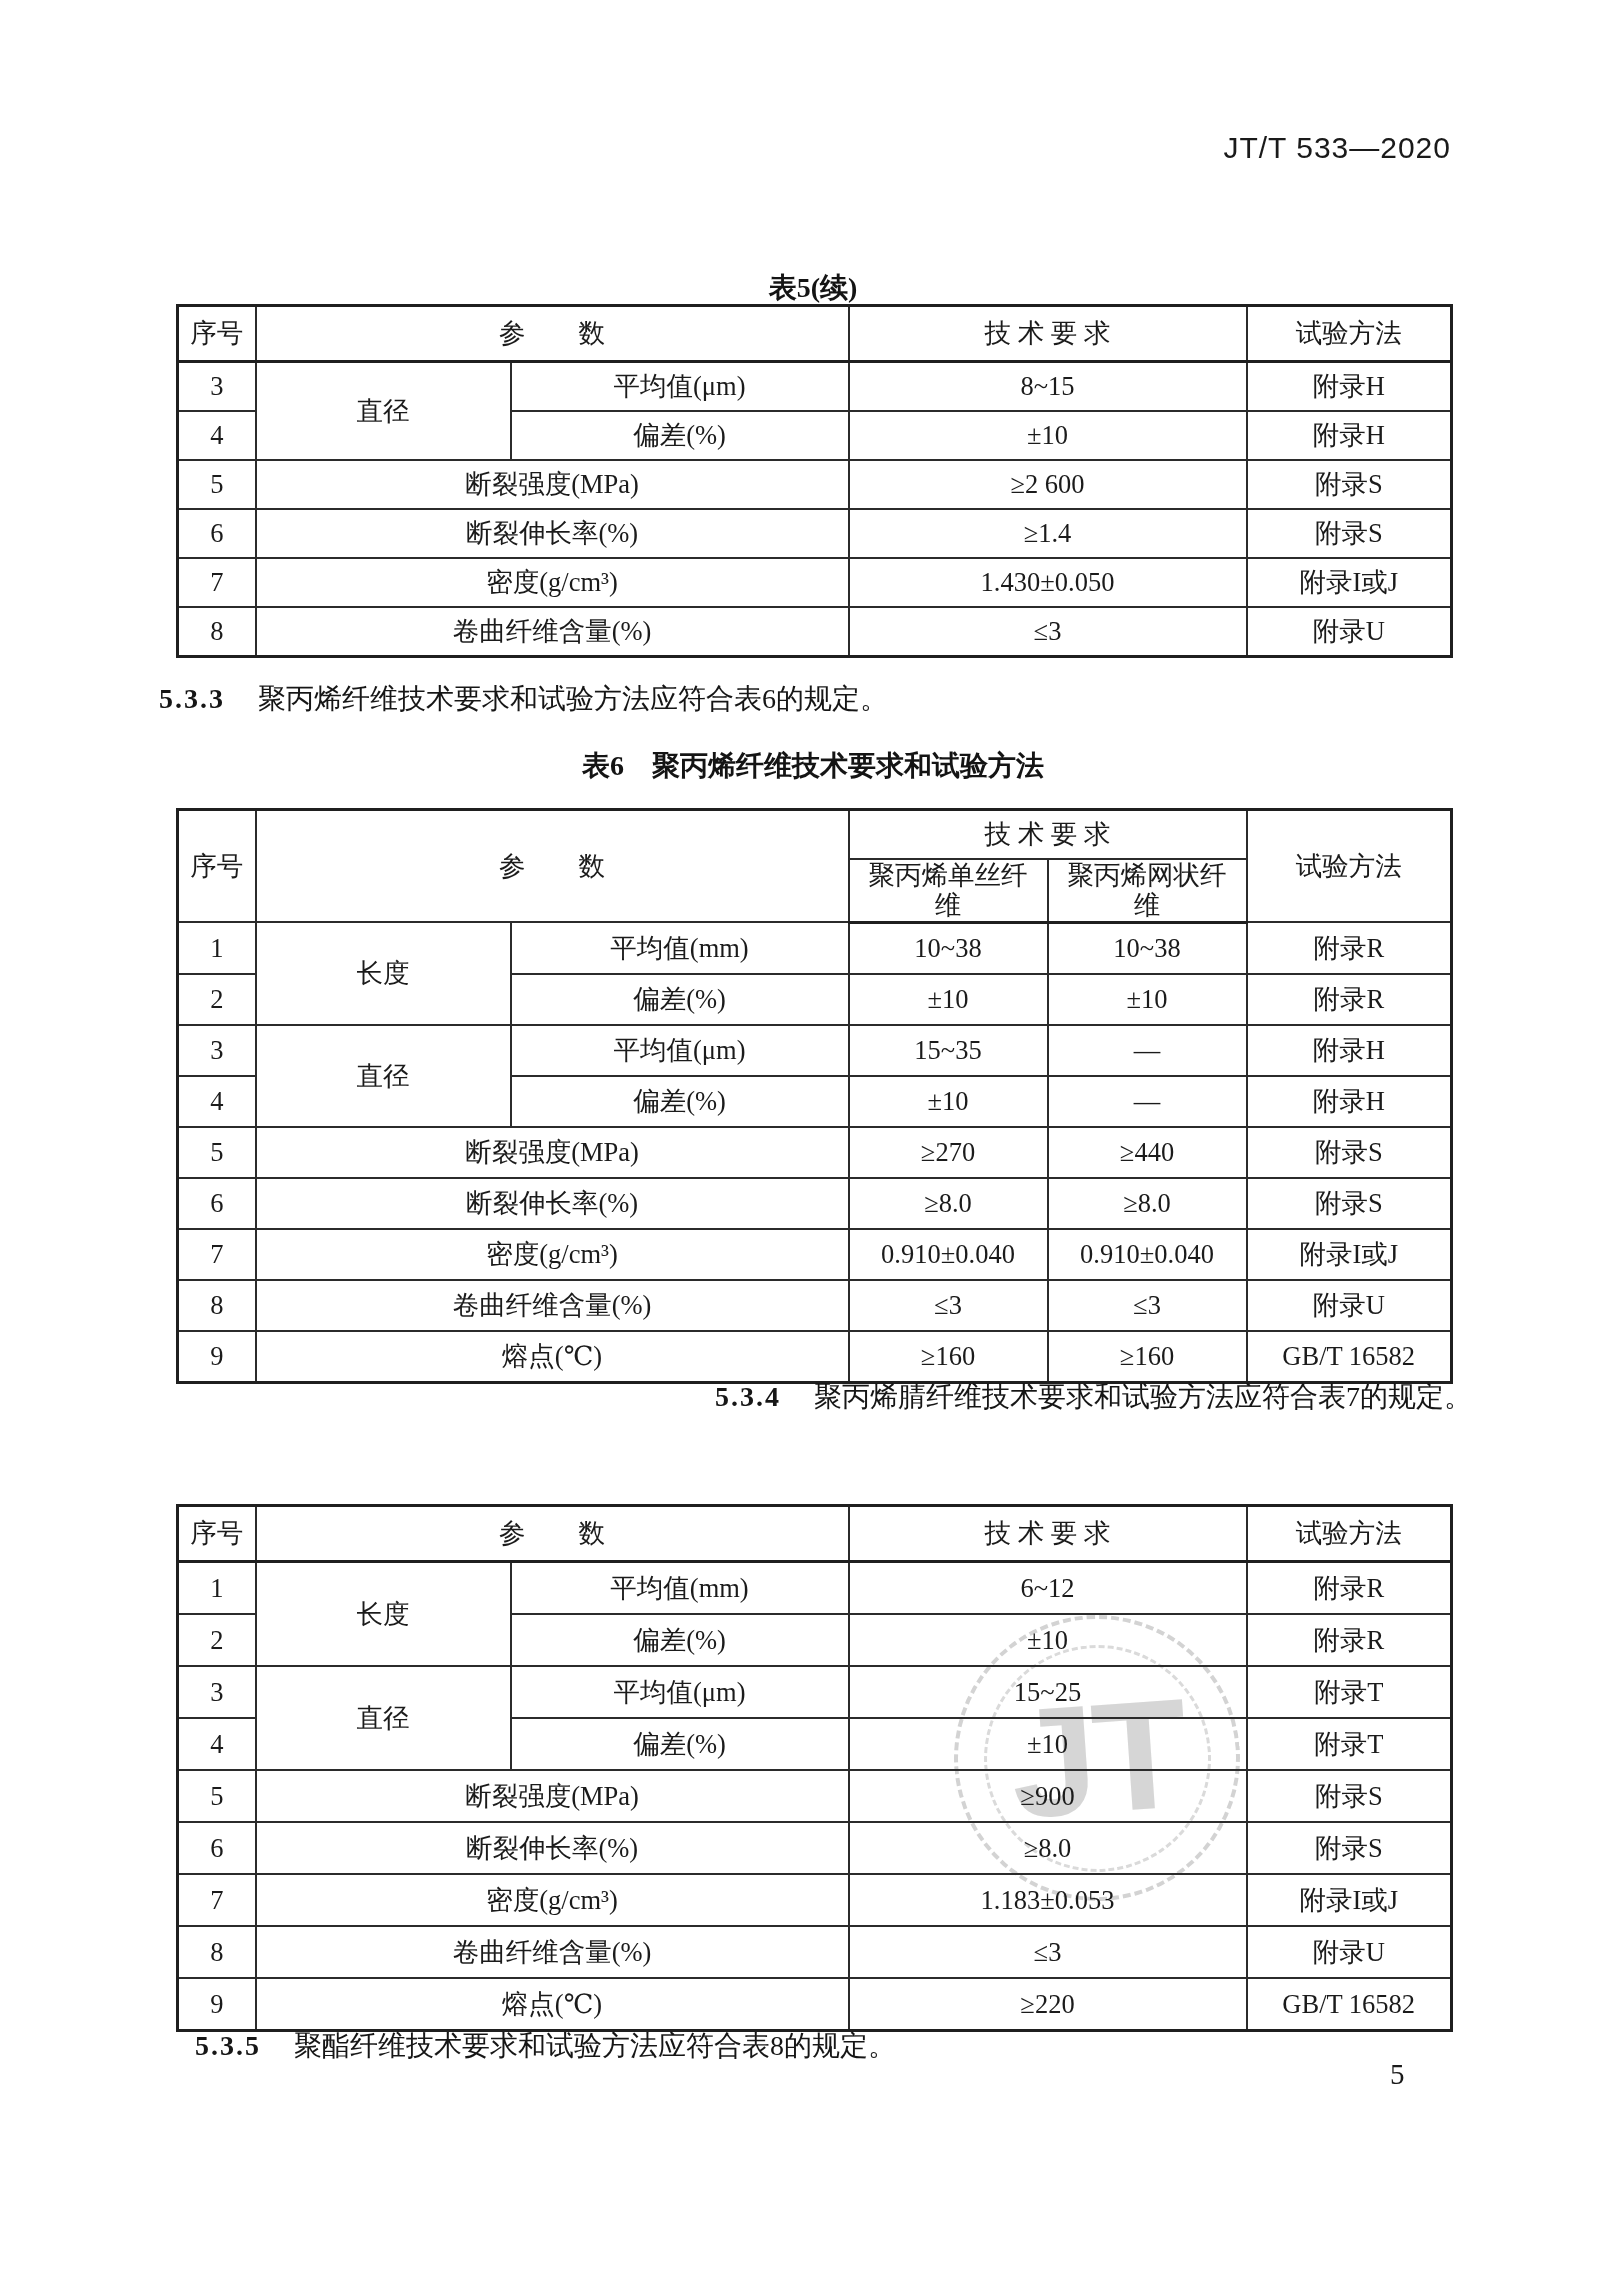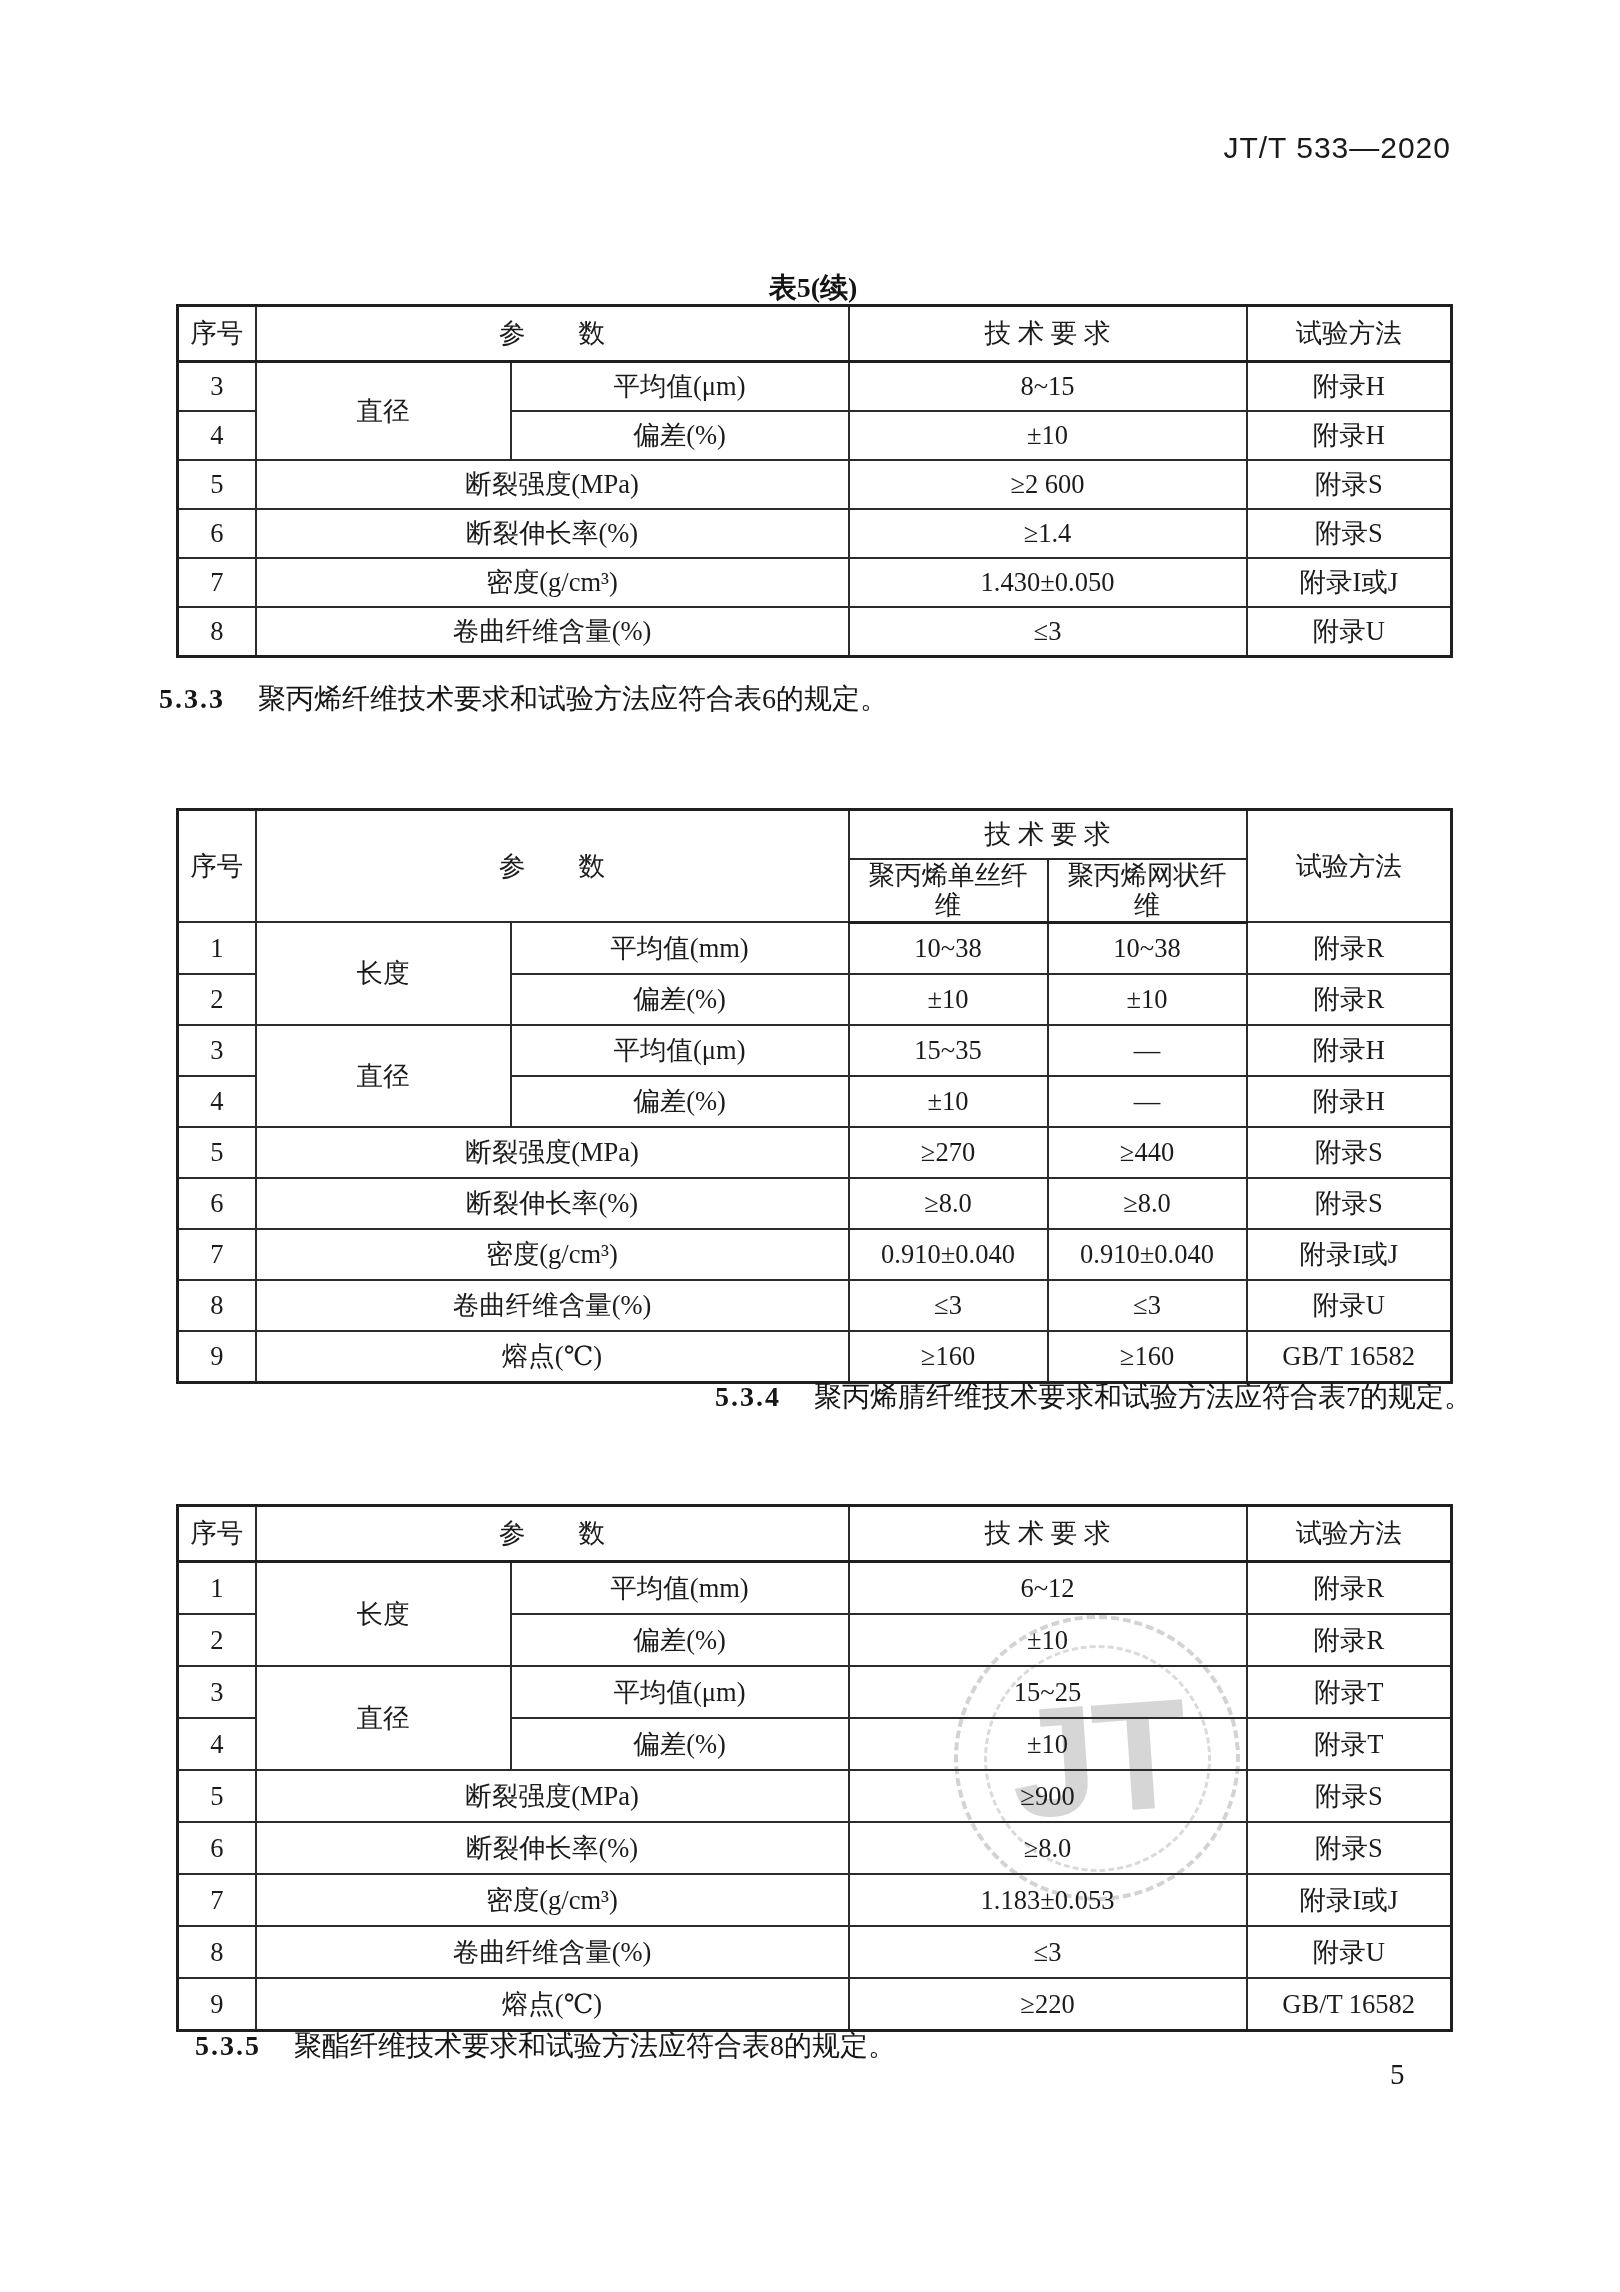--- a/index.html
+++ b/index.html
@@ -147,20 +147,21 @@
           <td>≤3</td>
           <td>附录U</td>
         </tr>
       </tbody>
     </table>
 
   <div class="section s533">
     <span class="num">5.3.3</span><span>聚丙烯纤维技术要求和试验方法应符合表6的规定。</span>
   </div>
 
+  <div class="band tbl-caption cap6">表6　聚丙烯纤维技术要求和试验方法</div>
   <table class="std" id="t6">
     <colgroup>
         <col class="c-num">
         <col class="c-grp">
         <col class="c-sub">
         <col class="c-req2">
         <col class="c-req2">
         <col class="c-mth">
       </colgroup>
   <thead>

